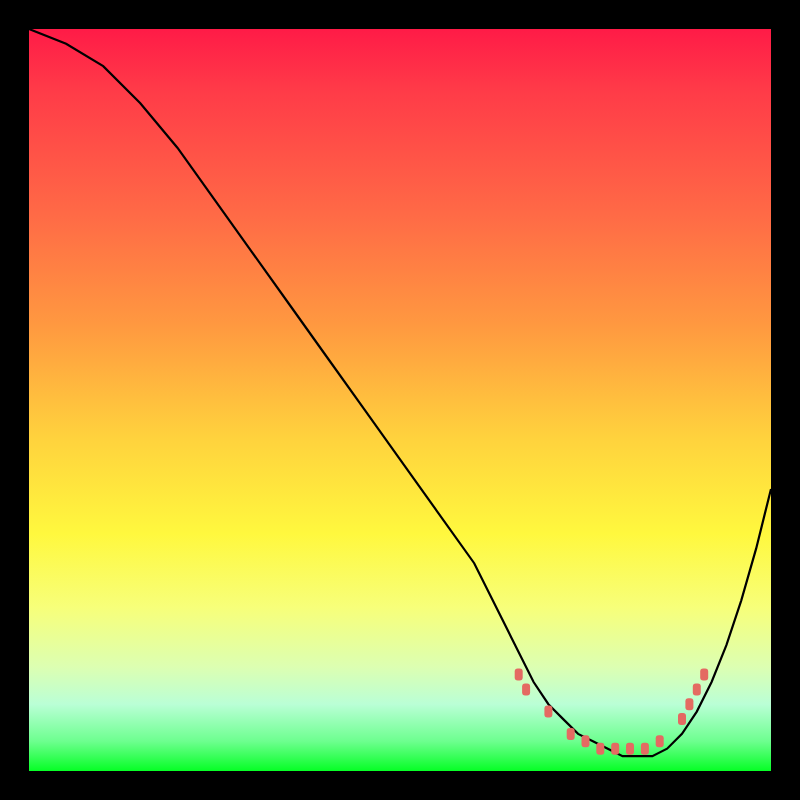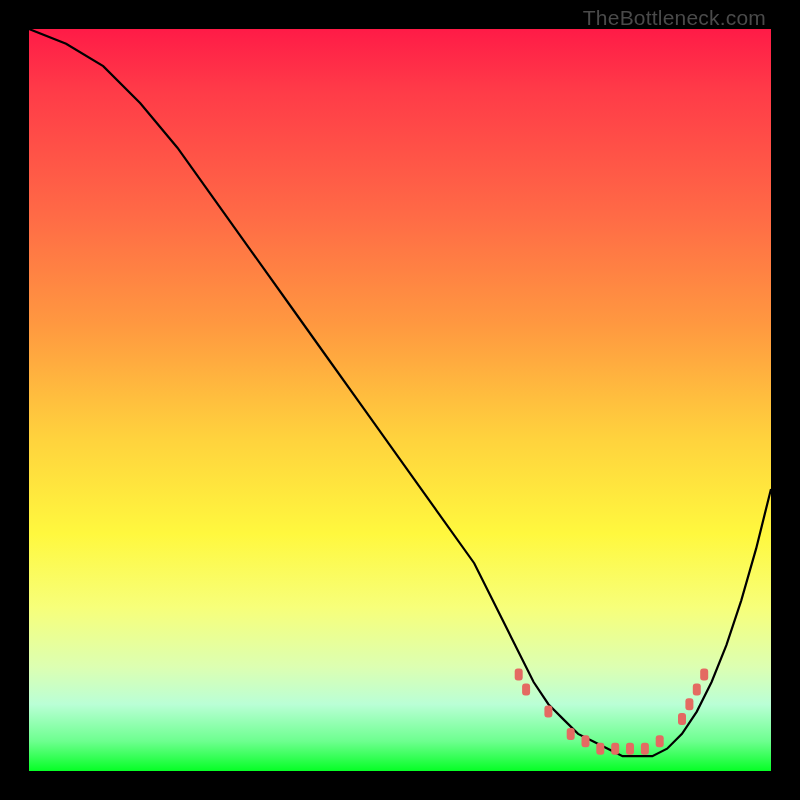--- a/index.html
+++ b/index.html
@@ -76,14 +76,13 @@
         <rect x="597.0" y="713.7" width="8" height="12" rx="3" ry="3" fill="#e46a62"></rect>
         <rect x="611.9" y="713.7" width="8" height="12" rx="3" ry="3" fill="#e46a62"></rect>
         <rect x="626.7" y="706.3" width="8" height="12" rx="3" ry="3" fill="#e46a62"></rect>
         <rect x="649.0" y="684.1" width="8" height="12" rx="3" ry="3" fill="#e46a62"></rect>
         <rect x="656.4" y="669.2" width="8" height="12" rx="3" ry="3" fill="#e46a62"></rect>
         <rect x="663.8" y="654.4" width="8" height="12" rx="3" ry="3" fill="#e46a62"></rect>
         <rect x="671.2" y="639.5" width="8" height="12" rx="3" ry="3" fill="#e46a62"></rect>
       </g>
   </svg>
 
-  <div class="watermark">TheBottleneck.com</div>
 </div>
 
 </body></html>

